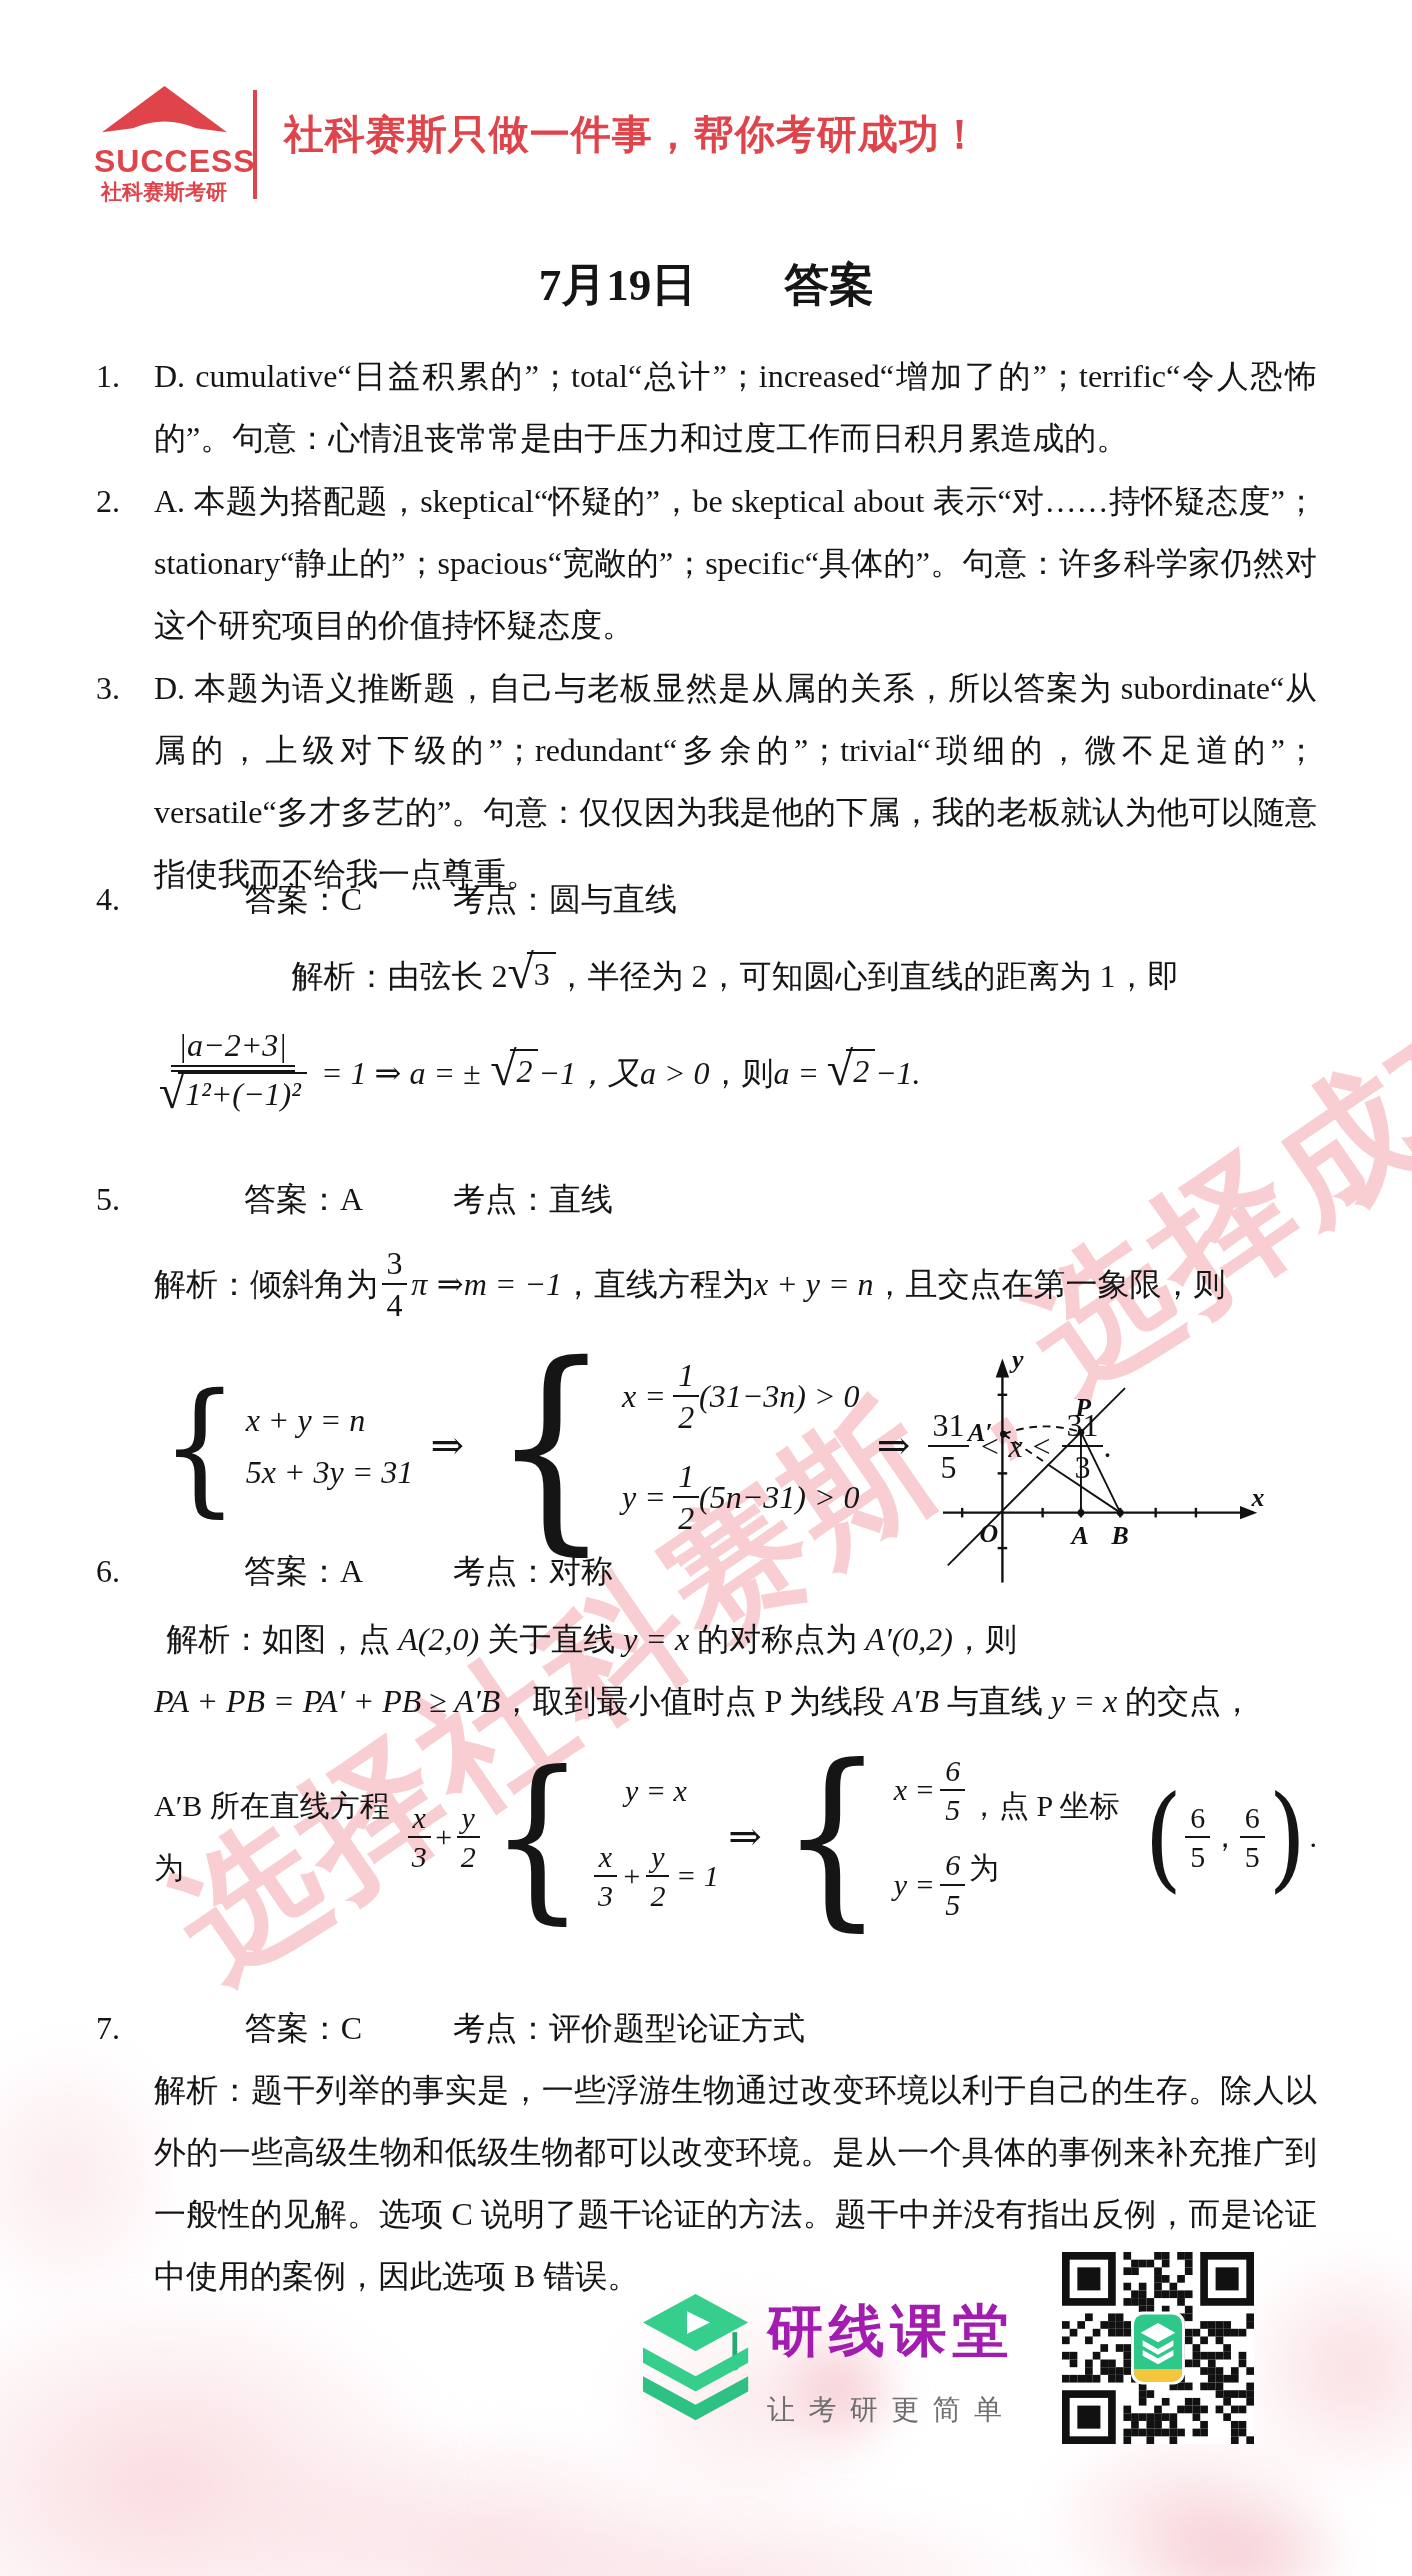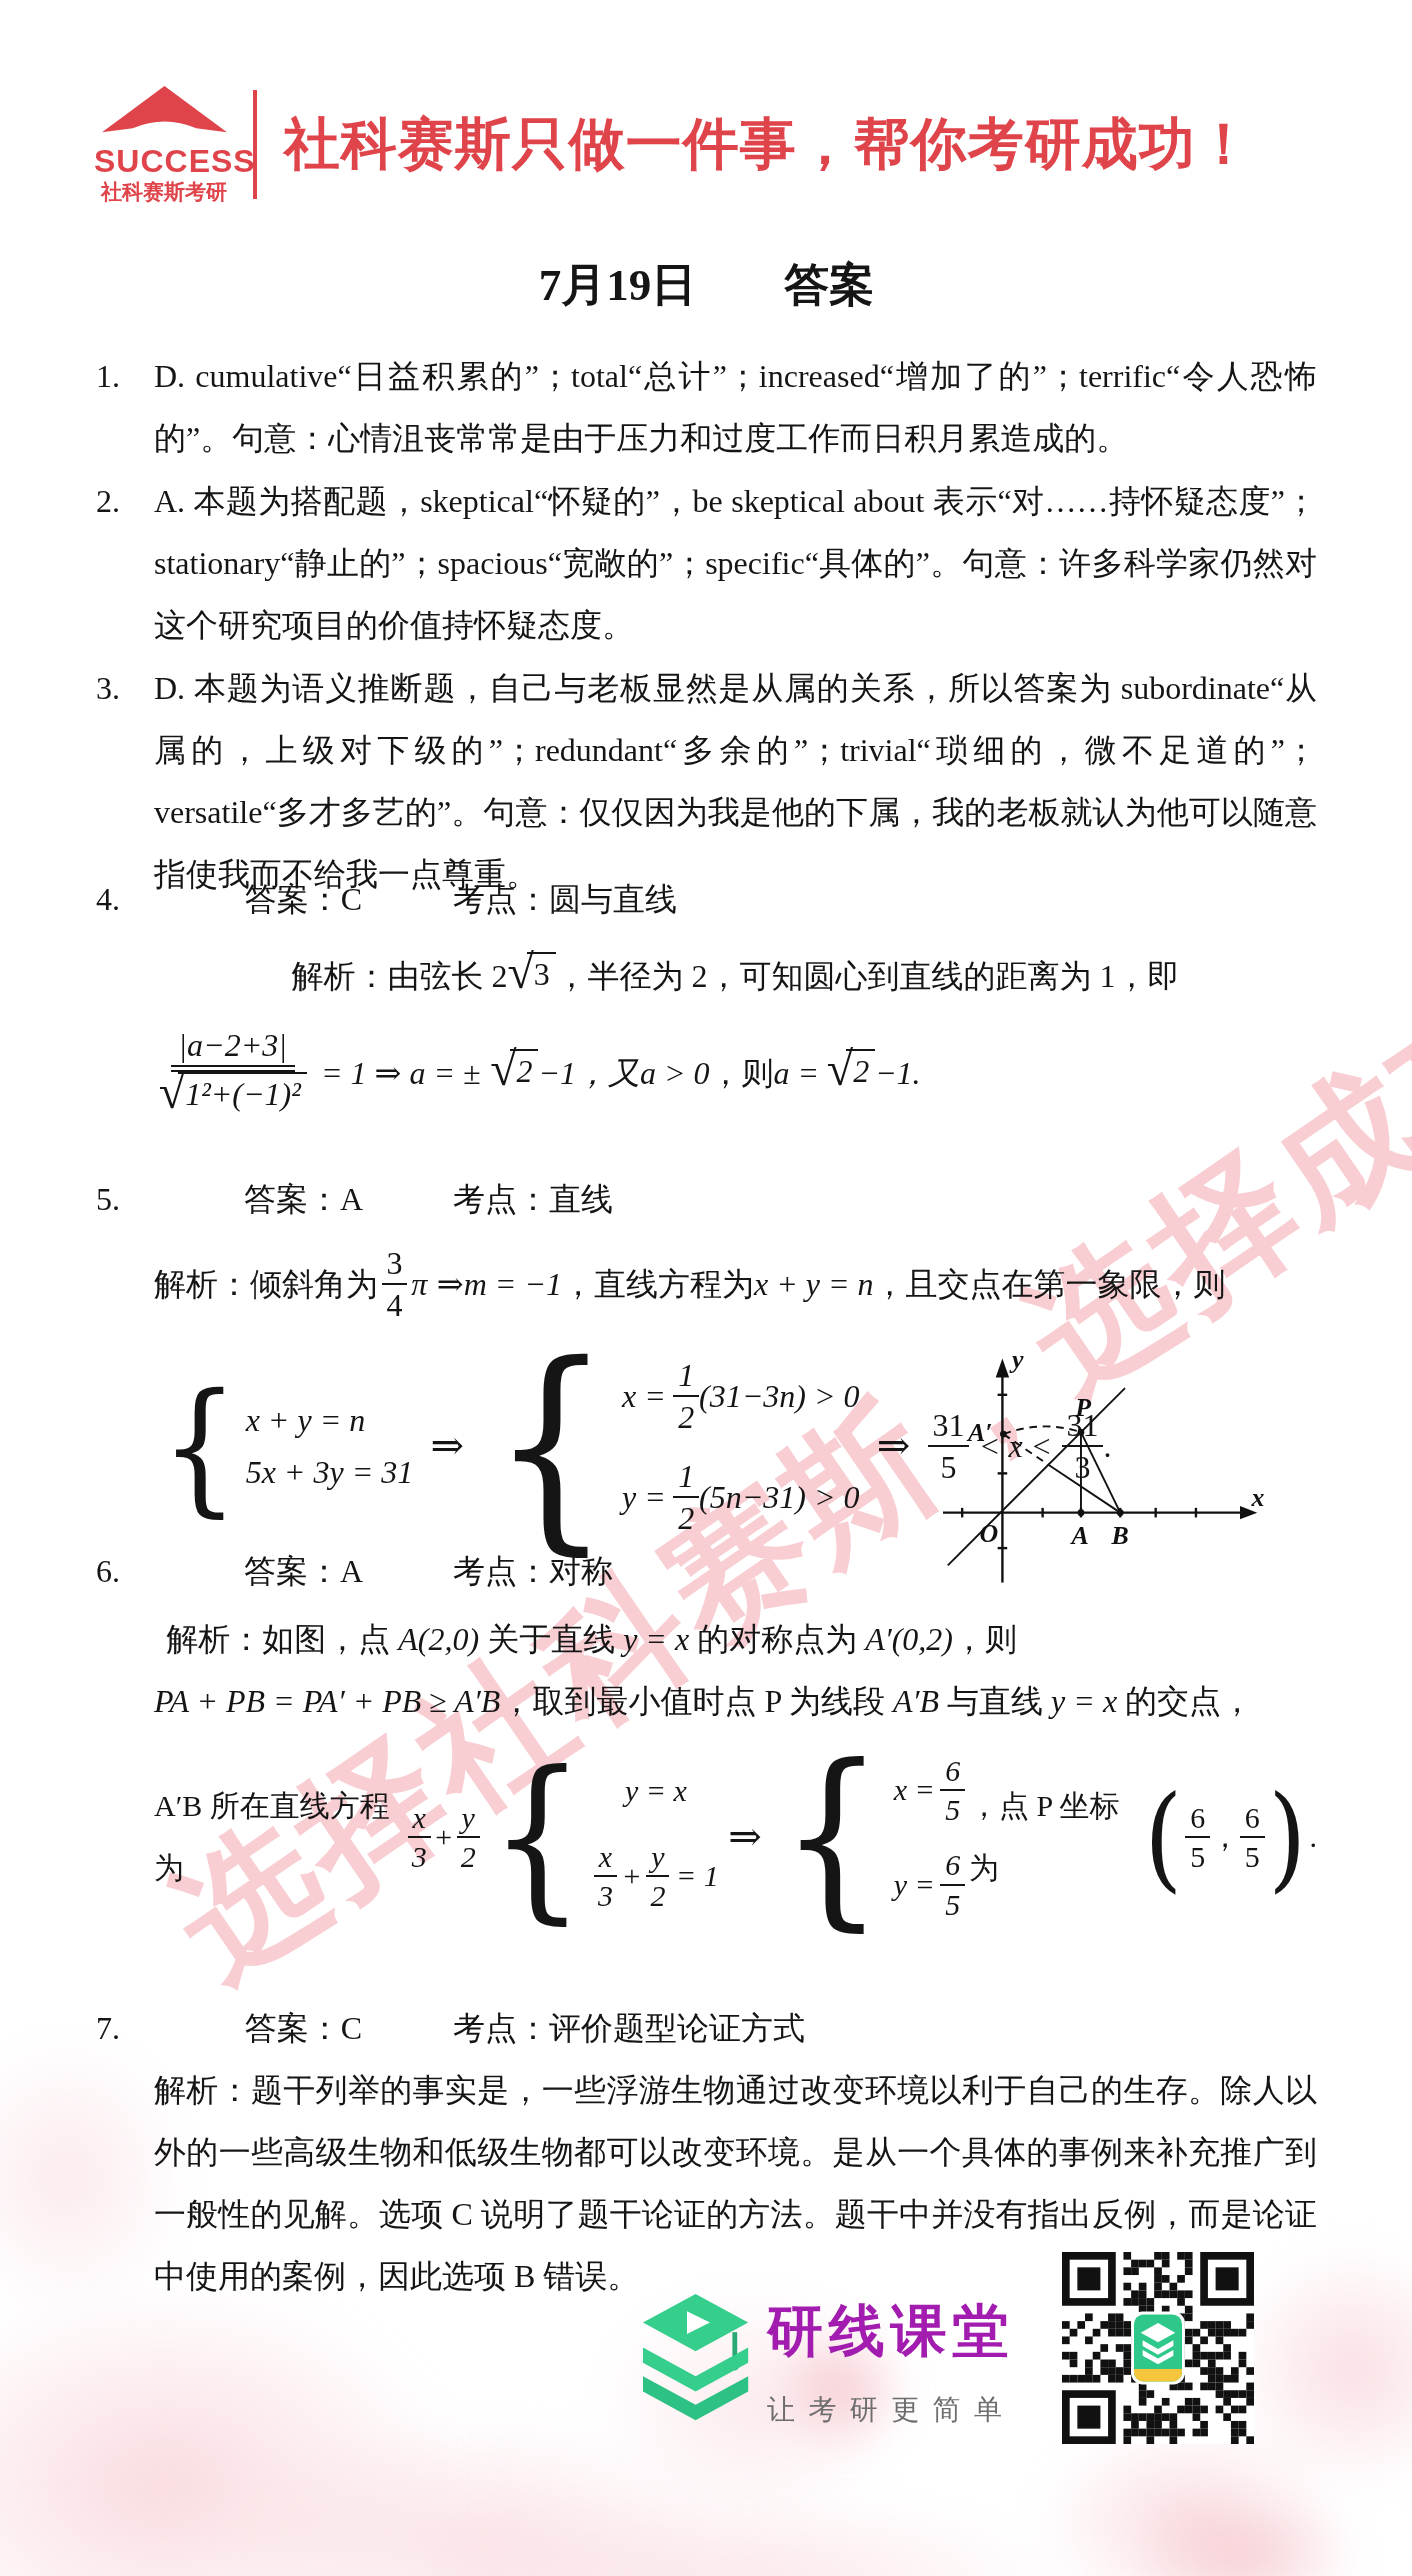--- a/index.html
+++ b/index.html
@@ -12,21 +12,21 @@
   .wm{position:absolute;left:192px;top:1846px;transform:rotate(-34.5deg);transform-origin:left center;
       font-family:"Liberation Sans",sans-serif;font-weight:700;font-size:142px;letter-spacing:5.8px;
       color:rgba(239,139,150,.42);white-space:nowrap;z-index:1;}
   
   .hdr{position:absolute;left:94px;top:86px;display:flex;align-items:flex-start;z-index:2;}
   .logo{width:140px;text-align:center;}
   .logo .succ{font-family:"Liberation Sans",sans-serif;font-weight:700;font-size:32px;color:var(--red);
               letter-spacing:1px;line-height:1.08;margin-top:3.8px;}
   .logo .sub{font-family:"Liberation Sans",sans-serif;font-weight:700;font-size:21px;color:var(--red);}
   .vline{width:3.8px;background:var(--red);height:109px;margin:3.8px 27px 0 19px;}
-  .slogan{font-family:"Liberation Sans",sans-serif;font-weight:700;font-size:56px;color:var(--red);
+  .slogan{font-family:"Liberation Sans",sans-serif;font-weight:700;font-size:40px;color:var(--red);
           letter-spacing:1px;white-space:nowrap;margin-top:21px;}
   
   .title{position:absolute;top:255px;left:0;width:100%;text-align:center;font-size:45px;font-weight:700;z-index:2;}
   .title .gap{display:inline-block;width:88px;}
   
   .item{position:absolute;left:96px;width:1221px;display:flex;z-index:2;font-size:32px;line-height:62px;}
   .item .no{width:58px;flex:none;}
   .item .bd{flex:1;min-width:0;}
   .para{text-align:justify;}
   .ansrow{display:flex;}

